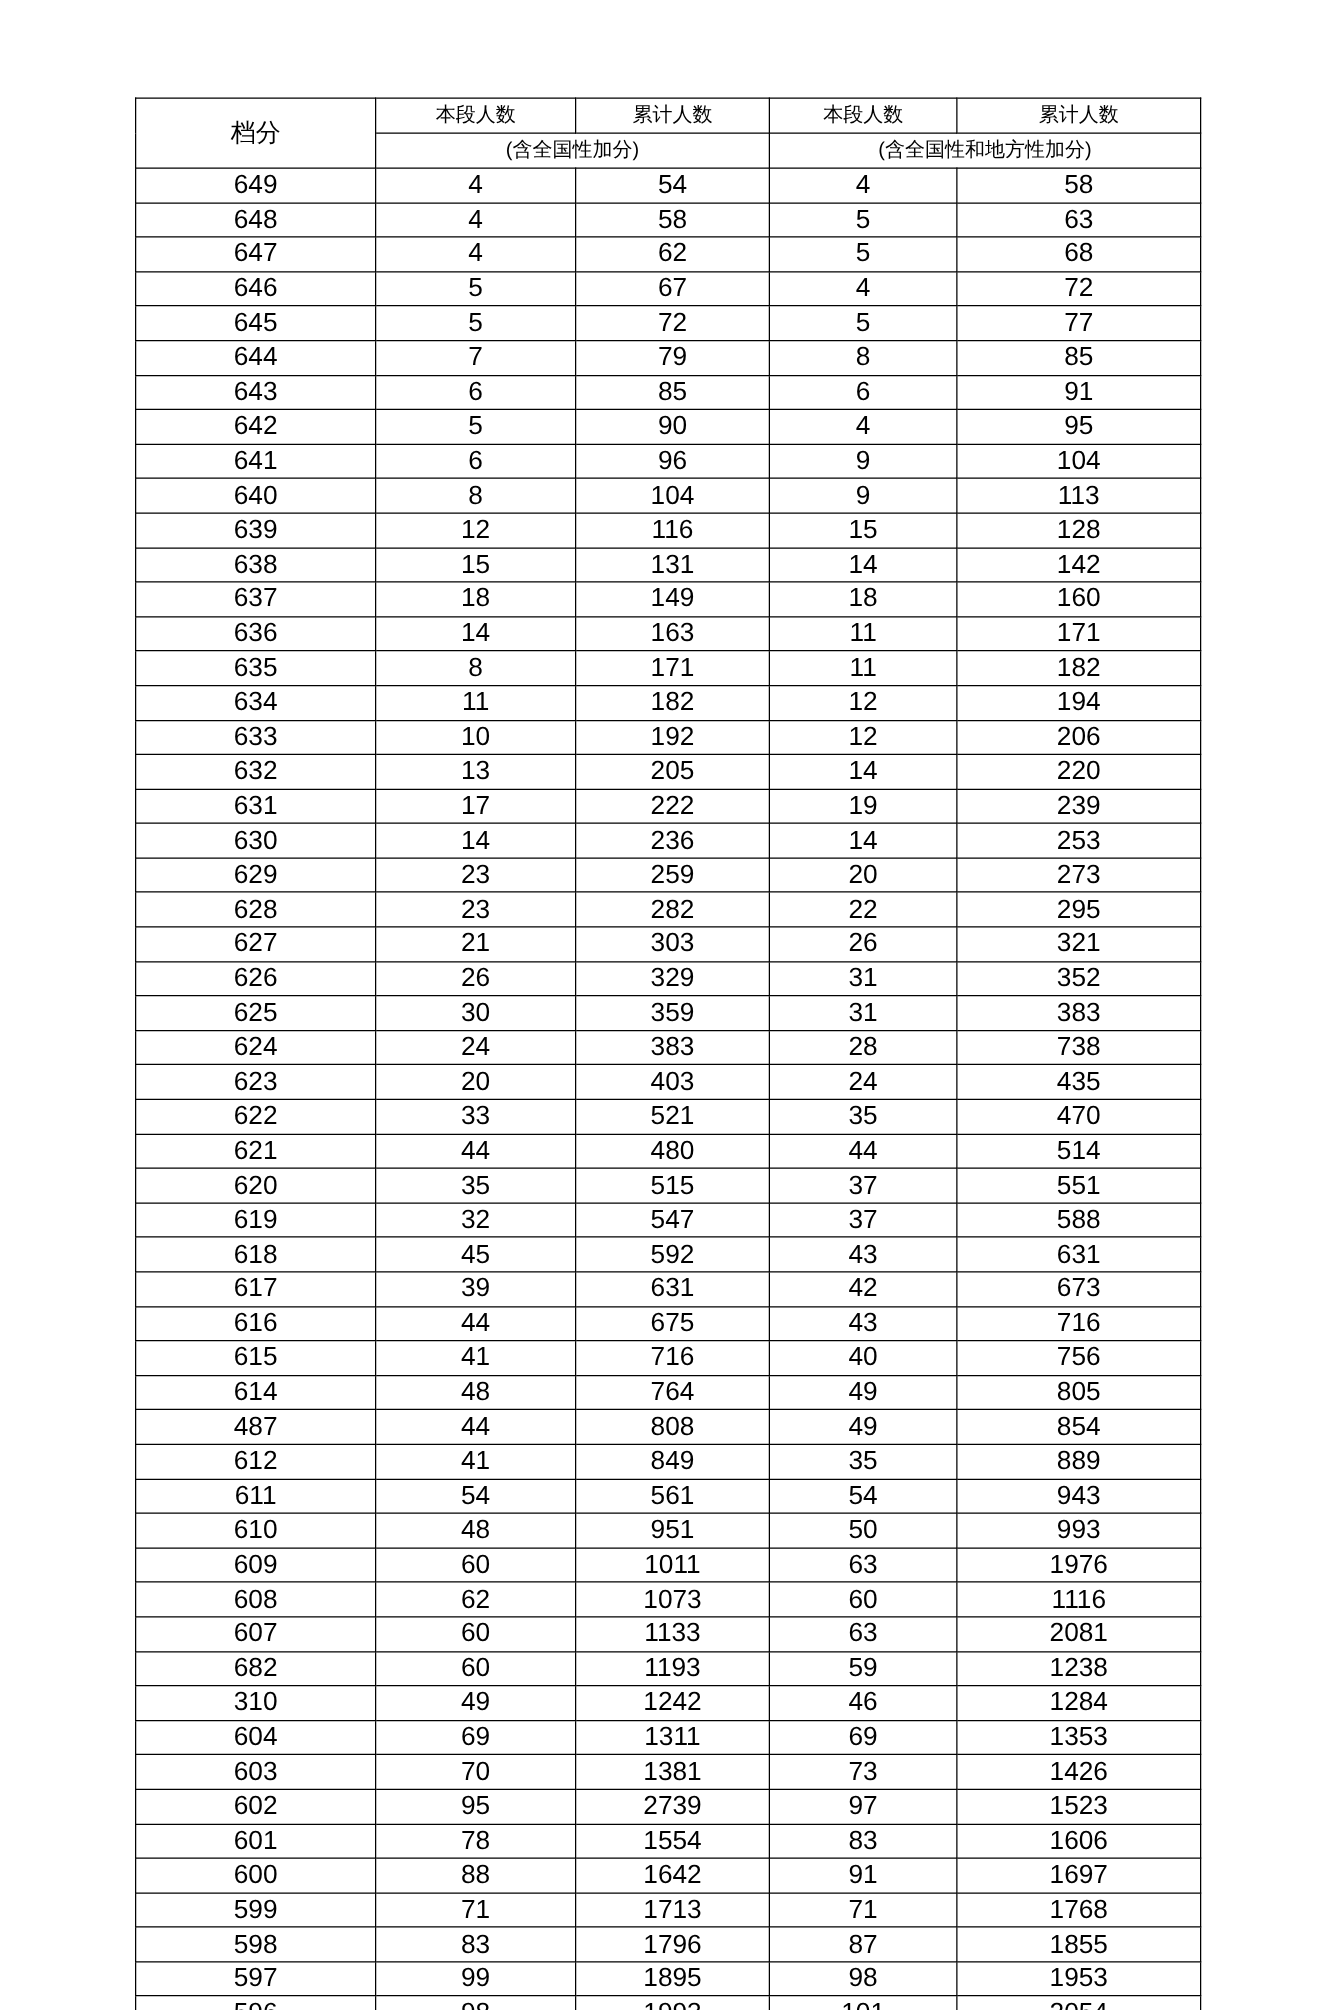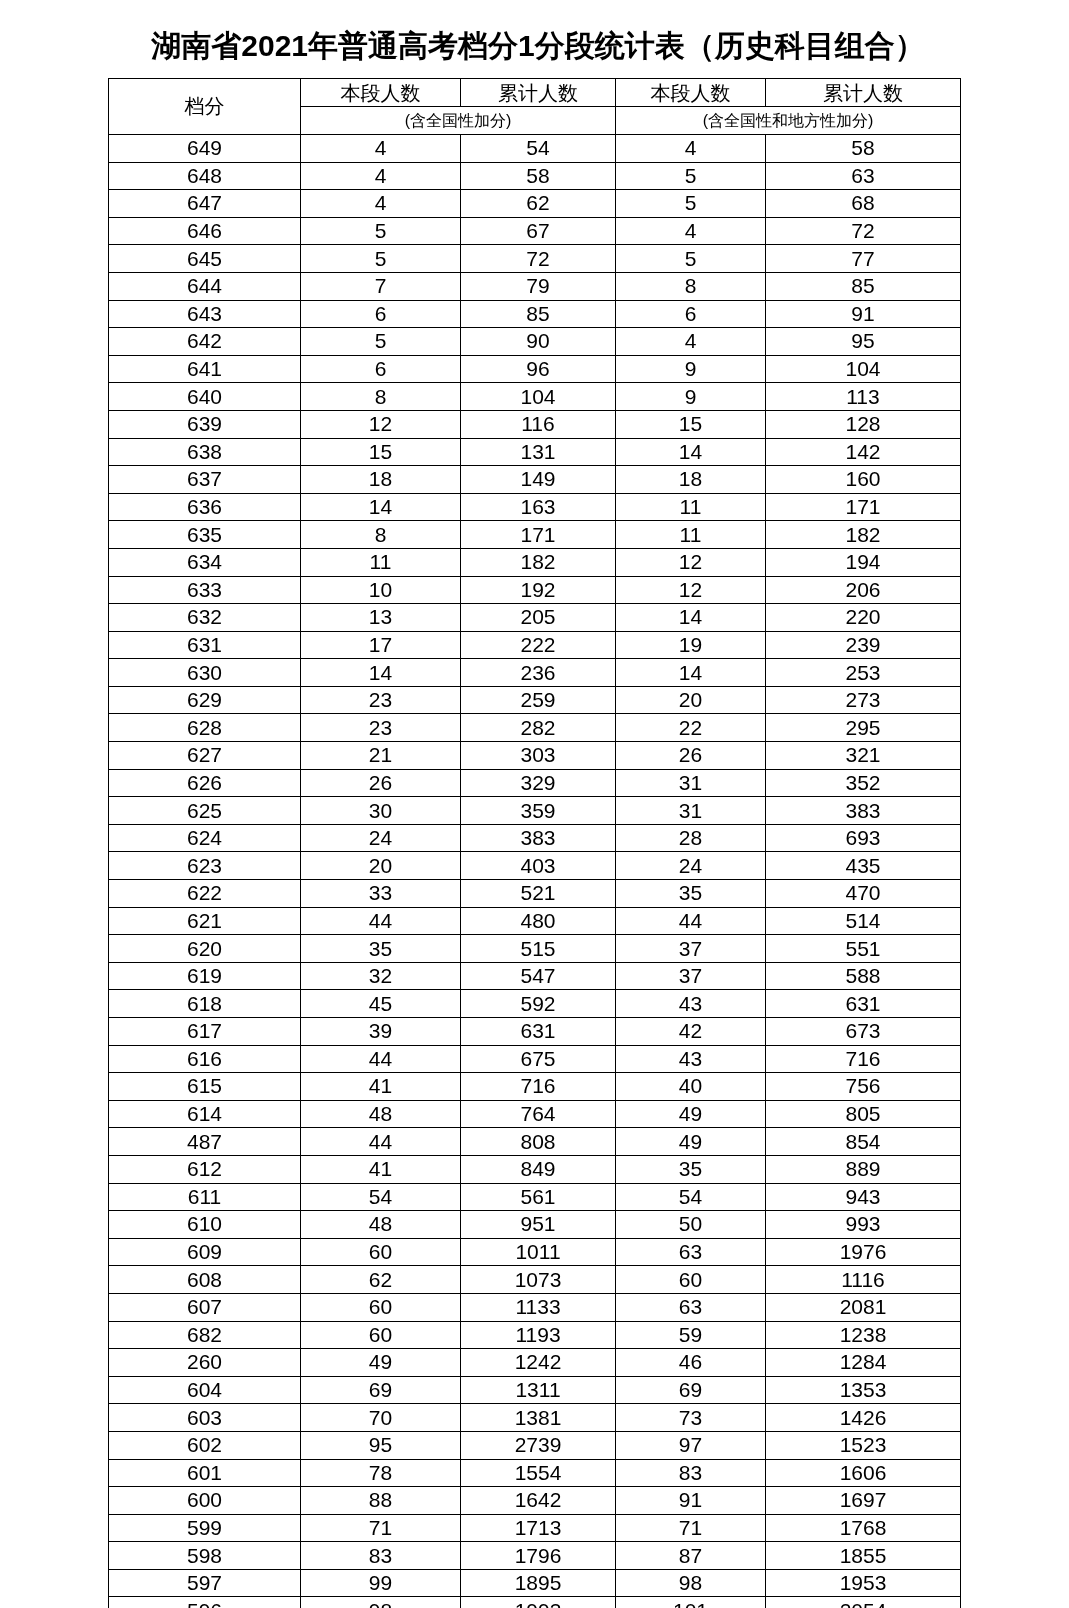--- a/index.html
+++ b/index.html
@@ -61,42 +61,41 @@
     vertical-align: middle;
     padding: 0;
     font-weight: normal;
   }
 
   th.hdr-score {
     font-size: 20px;
     height: 54px;
   }
   th.hdr-top {
-    font-size: 20px;
+    font-size: 16px;
     height: 27px;
     line-height: 26px;
   }
   th.hdr-sub {
     font-size: 16px;
     height: 27px;
     line-height: 26px;
   }
 
   td.cell {
     font-size: 21px;
     height: 26.6px;
     line-height: 26px;
   }
 </style>
 </head>
 <body>
 
 <div class="page">
 
-  <div class="doc-title">湖南省2021年普通高考档分1分段统计表（历史科目组合）</div>
 
   <div class="table-wrap">
     <table class="score-table">
       <colgroup>
         <col class="c-score">
           <col class="c-seg1">
           <col class="c-cum1">
           <col class="c-seg2">
           <col class="c-cum2">
       </colgroup>
@@ -287,21 +286,21 @@
             <td class="cell">30</td>
             <td class="cell">359</td>
             <td class="cell">31</td>
             <td class="cell">383</td>
           </tr>
           <tr>
             <td class="cell">624</td>
             <td class="cell">24</td>
             <td class="cell">383</td>
             <td class="cell">28</td>
-            <td class="cell">693</td>
+            <td class="cell">738</td>
           </tr>
           <tr>
             <td class="cell">623</td>
             <td class="cell">20</td>
             <td class="cell">403</td>
             <td class="cell">24</td>
             <td class="cell">435</td>
           </tr>
           <tr>
             <td class="cell">622</td>
@@ -416,21 +415,21 @@
             <td class="cell">2081</td>
           </tr>
           <tr>
             <td class="cell">682</td>
             <td class="cell">60</td>
             <td class="cell">1193</td>
             <td class="cell">59</td>
             <td class="cell">1238</td>
           </tr>
           <tr>
-            <td class="cell">260</td>
+            <td class="cell">310</td>
             <td class="cell">49</td>
             <td class="cell">1242</td>
             <td class="cell">46</td>
             <td class="cell">1284</td>
           </tr>
           <tr>
             <td class="cell">604</td>
             <td class="cell">69</td>
             <td class="cell">1311</td>
             <td class="cell">69</td>

